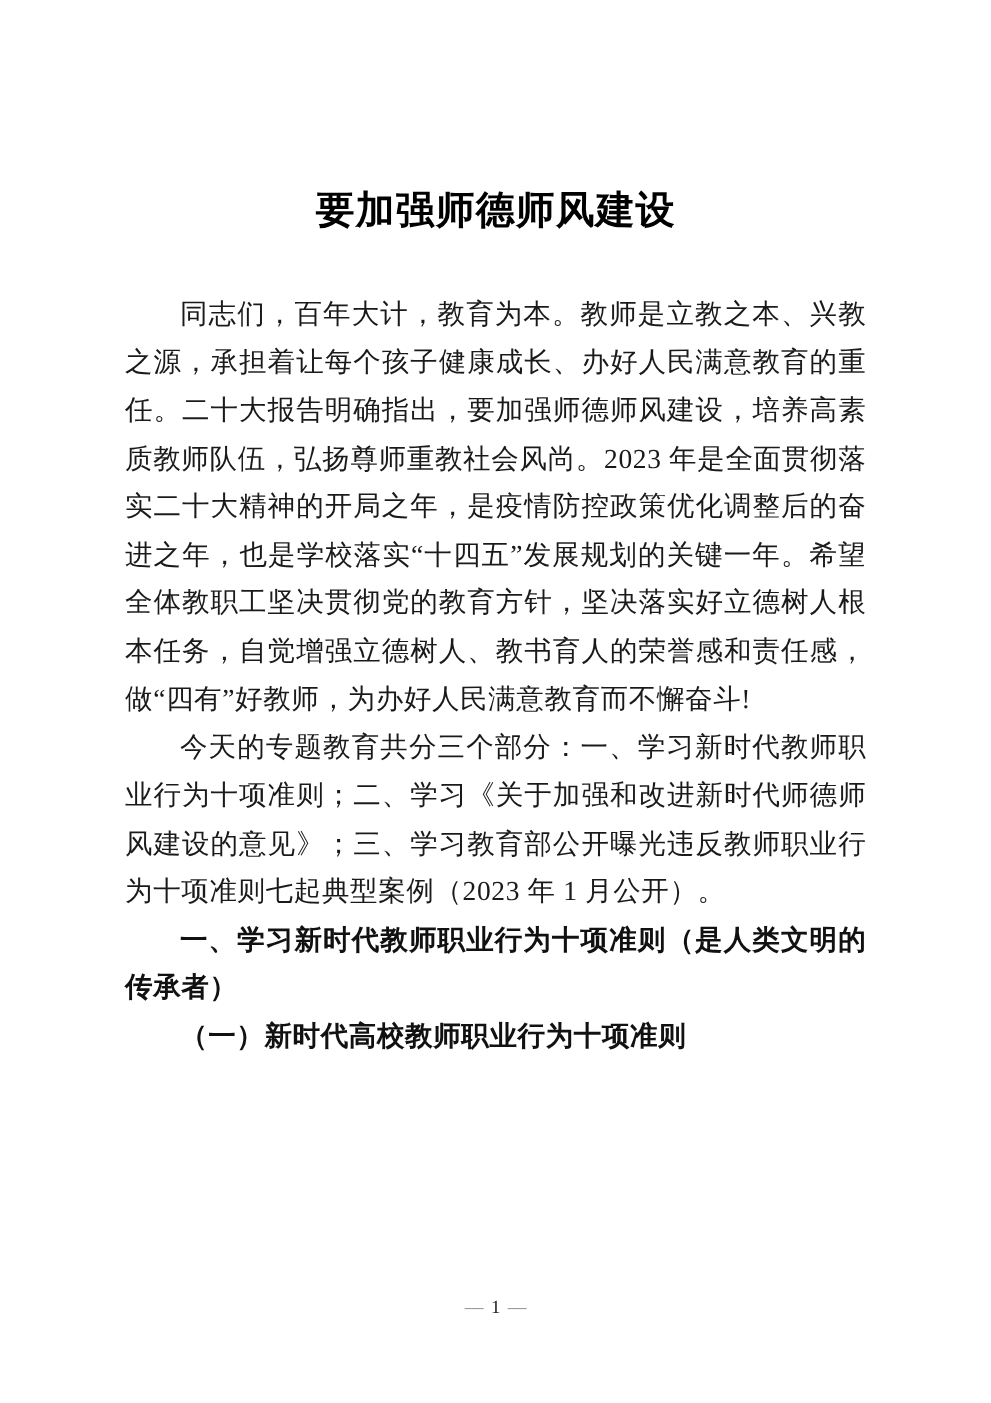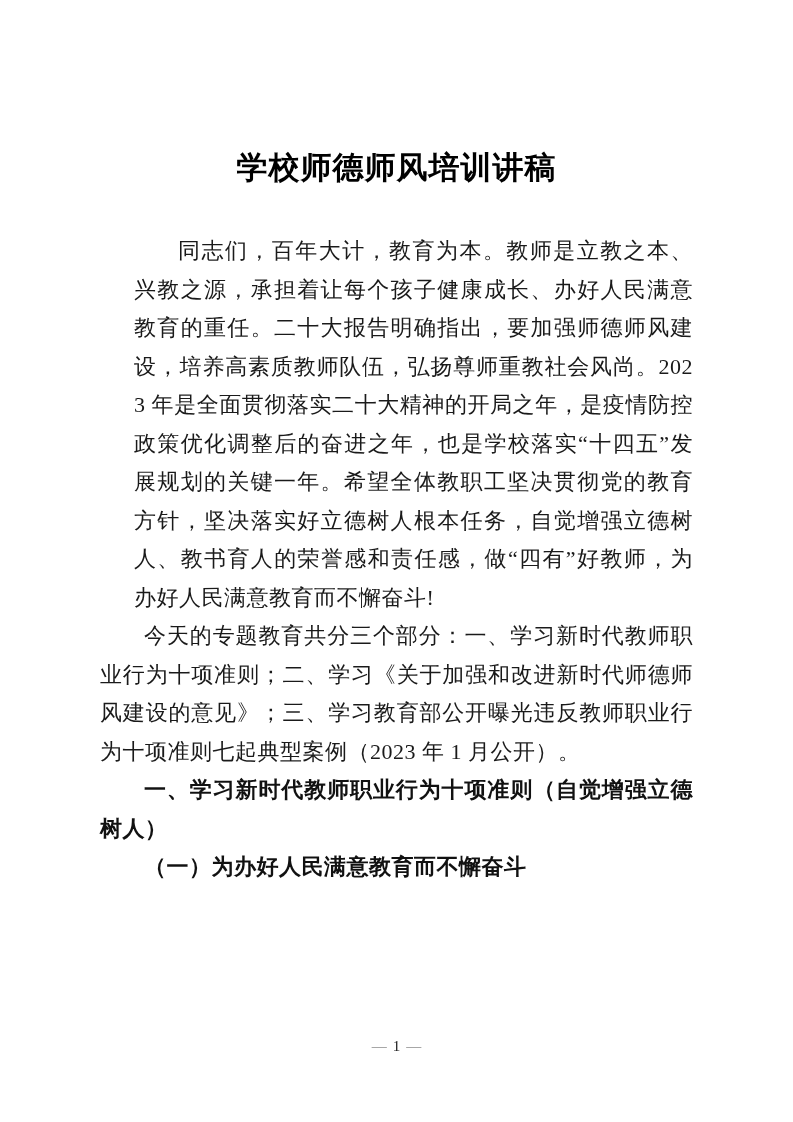--- a/index.html
+++ b/index.html
@@ -36,21 +36,20 @@
     margin: 0;
     font-size: 22px;
     line-height: 38.5px;
     text-align: justify;
     text-indent: 2em;
     letter-spacing: 0.5px;
     word-break: break-all;
   }
   .para.first {
     margin-top: 42px;
-    margin-left: 34px;
   }
   .para.heading {
     font-weight: bold;
     color: #111111;
   }
   .footer {
     position: absolute;
     left: 0;
     width: 793px;
     top: 1036px;
@@ -65,28 +64,28 @@
   }
   .footer .page-num {
     color: #1a1a1a;
   }
 </style>
 </head>
 <body>
 
 <div class="page">
   <div class="content">
-    <h1 class="doc-title">学校师德师风培训讲稿</h1>
+    <h1 class="doc-title">要加强师德师风建设</h1>
 
     <p class="para first">同志们，百年大计，教育为本。教师是立教之本、兴教之源，承担着让每个孩子健康成长、办好人民满意教育的重任。二十大报告明确指出，要加强师德师风建设，培养高素质教师队伍，弘扬尊师重教社会风尚。2023 年是全面贯彻落实二十大精神的开局之年，是疫情防控政策优化调整后的奋进之年，也是学校落实“十四五”发展规划的关键一年。希望全体教职工坚决贯彻党的教育方针，坚决落实好立德树人根本任务，自觉增强立德树人、教书育人的荣誉感和责任感，做“四有”好教师，为办好人民满意教育而不懈奋斗!</p>
 
     <p class="para">今天的专题教育共分三个部分：一、学习新时代教师职业行为十项准则；二、学习《关于加强和改进新时代师德师风建设的意见》；三、学习教育部公开曝光违反教师职业行为十项准则七起典型案例（2023 年 1 月公开）。</p>
 
-    <p class="para heading">一、学习新时代教师职业行为十项准则（自觉增强立德树人）</p>
+    <p class="para heading">一、学习新时代教师职业行为十项准则（是人类文明的传承者）</p>
 
-    <p class="para heading">（一）为办好人民满意教育而不懈奋斗</p>
+    <p class="para heading">（一）新时代高校教师职业行为十项准则</p>
 
   </div>
 
   <div class="footer">
     <span class="dash">—</span><span class="page-num">1</span><span class="dash">—</span>
   </div>
 </div>
 
 </body></html>

